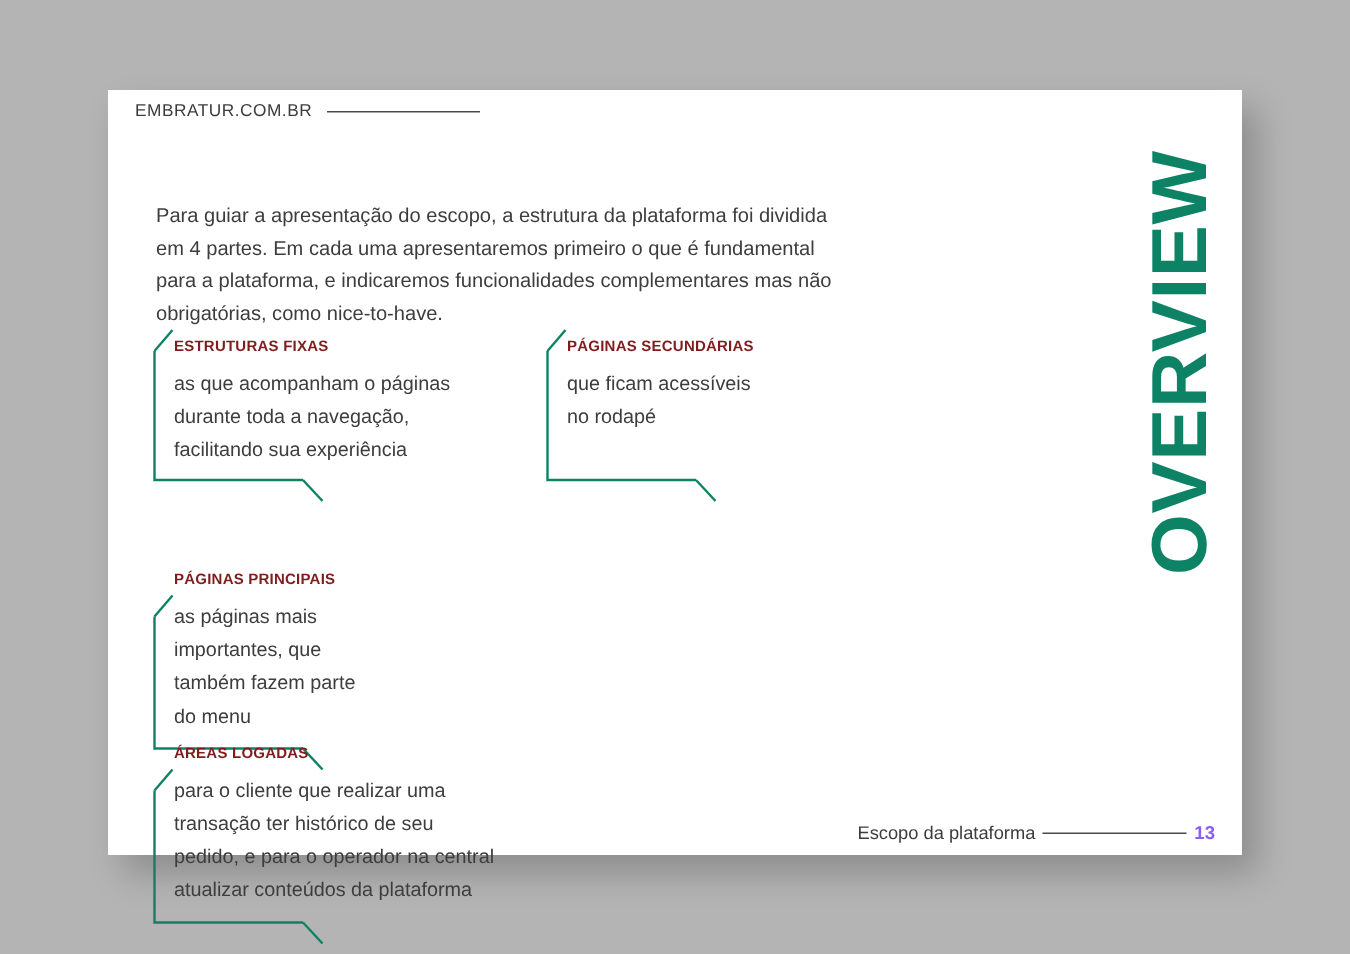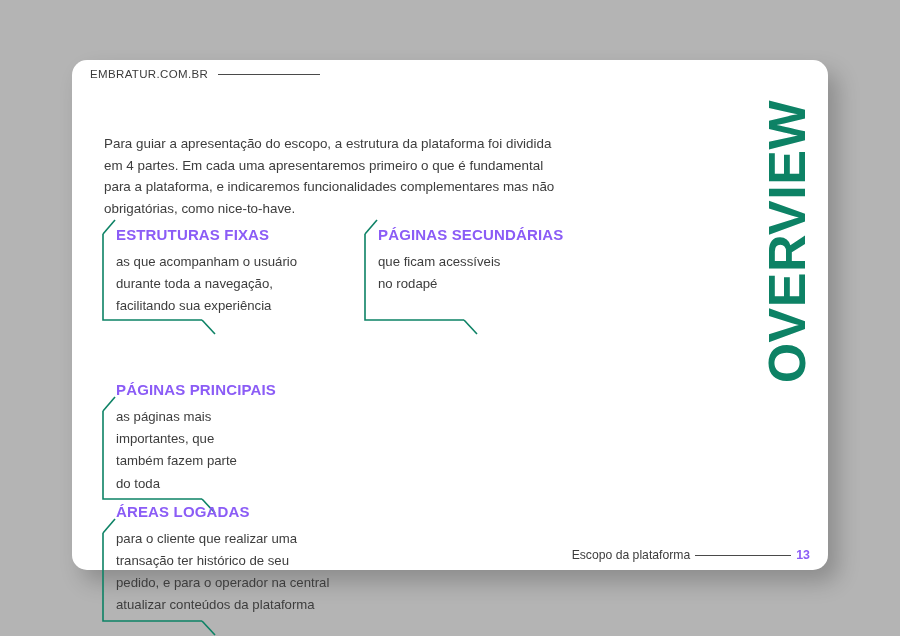--- a/index.html
+++ b/index.html
@@ -22,21 +22,20 @@
 
   
   #slide {
     position: absolute;
     left: 72px;
     top: 60px;
     width: 756px;
     height: 510px;
     background: #ffffff;
     box-shadow: 10px 12px 22px rgba(0,0,0,0.22);
-    border-radius: 15px;
   }
 
   
   .slide-header {
     position: absolute;
     left: 18px;
     top: 8px;
     display: flex;
     align-items: center;
     gap: 10px;
@@ -118,22 +117,22 @@
     top: 0;
     overflow: visible;
     pointer-events: none;
   }
 
   .block-body {
     position: relative;
     padding-left: 22px;
   }
   .block-title {
-    color: #8b5cf6;
-    font-size: 15px;
+    color: #7f1d1d;
+    font-size: 10px;
     font-weight: bold;
     letter-spacing: 0.15px;
     margin: 0 0 8px 0;
     font-family: "Liberation Sans", sans-serif;
     white-space: nowrap;
   }
   .block-lines {
     color: #3d3d3d;
     font-size: 13.2px;
     line-height: 22.2px;
@@ -201,21 +200,21 @@
 
         <div class="block">
           <svg class="bracket" width="135" height="128" viewBox="0 0 135 128" fill="none">
             <path d="M9 26 L9 112 L108 112" stroke="#0d8265" stroke-width="1.6" fill="none"></path>
             <path d="M9 26 L21 12" stroke="#0d8265" stroke-width="1.6" fill="none"></path>
             <path d="M108 112 L121 126" stroke="#0d8265" stroke-width="1.6" fill="none"></path>
           </svg>
           <div class="block-body">
             <div class="block-title">ESTRUTURAS FIXAS</div>
             <div class="block-lines">
-              <div>as que acompanham o usuário</div>
+              <div>as que acompanham o páginas</div>
               <div>durante toda a navegação,</div>
               <div>facilitando sua experiência</div>
             </div>
           </div>
         </div>
 
         <div class="block">
           <svg class="bracket" width="135" height="128" viewBox="0 0 135 128" fill="none">
             <path d="M9 26 L9 112 L108 112" stroke="#0d8265" stroke-width="1.6" fill="none"></path>
             <path d="M9 26 L21 12" stroke="#0d8265" stroke-width="1.6" fill="none"></path>
@@ -239,21 +238,21 @@
             <path d="M9 38 L9 126 L108 126" stroke="#0d8265" stroke-width="1.6" fill="none"></path>
             <path d="M9 38 L21 24" stroke="#0d8265" stroke-width="1.6" fill="none"></path>
             <path d="M108 126 L121 140" stroke="#0d8265" stroke-width="1.6" fill="none"></path>
           </svg>
           <div class="block-body">
             <div class="block-title">PÁGINAS PRINCIPAIS</div>
             <div class="block-lines">
               <div>as páginas mais</div>
               <div>importantes, que</div>
               <div>também fazem parte</div>
-              <div>do toda</div>
+              <div>do menu</div>
             </div>
           </div>
         </div>
 
         <div class="block block-wide">
           <svg class="bracket" width="135" height="140" viewBox="0 0 135 140" fill="none">
             <path d="M9 38 L9 126 L108 126" stroke="#0d8265" stroke-width="1.6" fill="none"></path>
             <path d="M9 38 L21 24" stroke="#0d8265" stroke-width="1.6" fill="none"></path>
             <path d="M108 126 L121 140" stroke="#0d8265" stroke-width="1.6" fill="none"></path>
           </svg>

